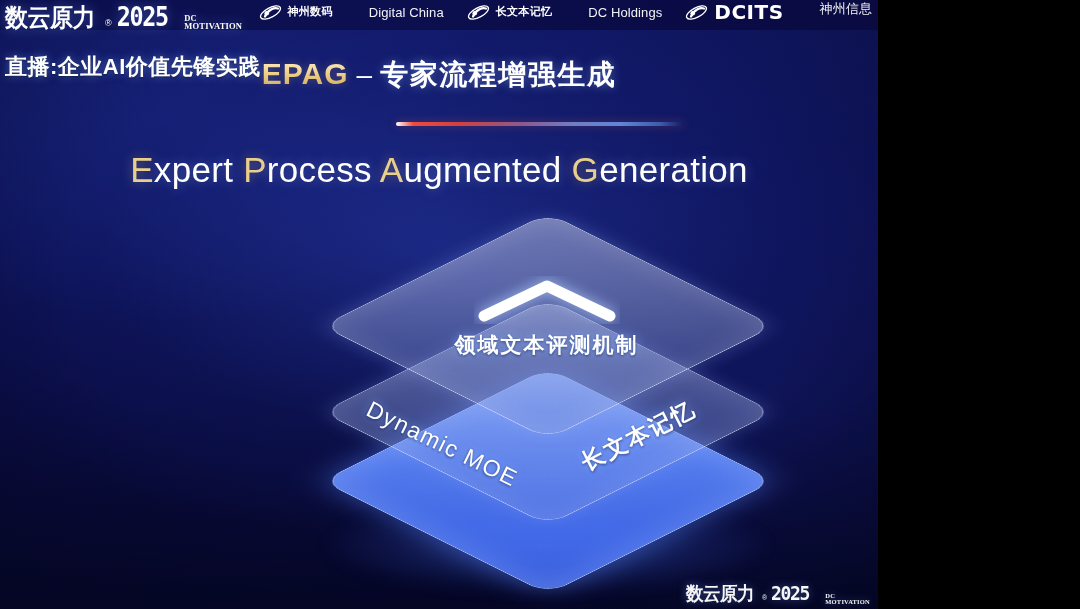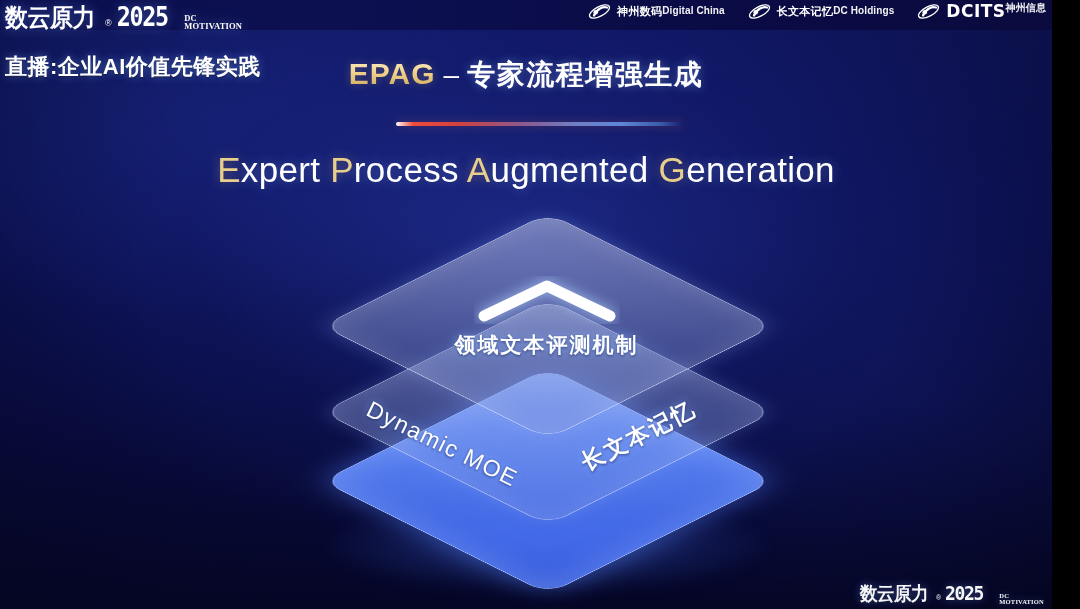--- a/index.html
+++ b/index.html
@@ -1,19 +1,19 @@
 <!DOCTYPE html>
 <html><head>
 <meta charset="utf-8">
 <style>
   html,body{margin:0;padding:0;background:#000;}
   body{font-family:"Liberation Sans","DejaVu Sans",sans-serif;}
 
   #stage{
-    position:relative;width:1052px;height:609px;overflow:hidden;
+    position:relative;width:878px;height:609px;overflow:hidden;
     background:
       radial-gradient(ellipse 760px 420px at 50% 40%, rgba(40,60,170,0.55) 0%, rgba(20,30,110,0.25) 45%, rgba(0,0,0,0) 72%),
       radial-gradient(ellipse 520px 300px at 18% 18%, rgba(30,48,150,0.45) 0%, rgba(0,0,0,0) 70%),
       radial-gradient(ellipse 600px 360px at 88% 66%, rgba(22,30,120,0.40) 0%, rgba(0,0,0,0) 72%),
       linear-gradient(176deg, #121a72 0%, #101765 16%, #0d1258 38%, #0a0d46 60%, #070934 80%, #04052198 100%),
       #05062b;
   }
   
   #vignette{position:absolute;inset:0;pointer-events:none;
     background:radial-gradient(ellipse 820px 520px at 50% 45%, rgba(0,0,0,0) 45%, rgba(2,3,20,0.55) 100%);}
@@ -37,22 +37,22 @@
   .subtitle{position:absolute;left:5px;top:52px;color:#ffffff;font-size:22px;font-weight:bold;
     letter-spacing:.5px;white-space:nowrap;
     text-shadow:0 0 8px rgba(120,170,255,.55),0 1px 2px rgba(0,0,0,.6);}
 
   
   .partners{position:absolute;right:6px;top:2px;display:flex;gap:22px;align-items:center;}
   .partner{display:flex;align-items:center;gap:5px;color:#fff;}
   .swirl{width:25px;height:19px;flex:0 0 auto;}
   .p-txt{display:flex;flex-direction:row;line-height:1.02;}
   .p-cn{font-size:11px;font-weight:bold;letter-spacing:.3px;white-space:nowrap;}
-  .p-en{font-size:10px;font-weight:bold;letter-spacing:.1px;white-space:nowrap;opacity:.95;}
-  .p-cn.big{font-size:17px;letter-spacing:.5px;font-family:"DejaVu Sans","Liberation Sans",sans-serif;}
+  .p-en{font-size:13px;font-weight:normal;letter-spacing:.1px;white-space:nowrap;opacity:.95;margin-left:36px;}
+  .p-cn.big{font-size:20px;letter-spacing:.5px;font-family:"DejaVu Sans","Liberation Sans",sans-serif;}
 
   
   .epag-line{position:absolute;left:0;right:0;top:56px;text-align:center;white-space:nowrap;}
   .epag-line .abbr{font-size:30px;font-weight:600;letter-spacing:1px;
     color:#f3e0a8;
     background:linear-gradient(180deg,#fff6d8 0%,#f0d38f 45%,#c9a451 100%);
     -webkit-background-clip:text;background-clip:text;-webkit-text-fill-color:transparent;
     text-shadow:0 0 10px rgba(255,220,140,.25);}
   .epag-line .dash{font-size:28px;color:#ffffff;margin:0 8px;font-weight:400;}
   .epag-line .cn{font-size:28px;font-weight:bold;color:#ffffff;letter-spacing:1.5px;

